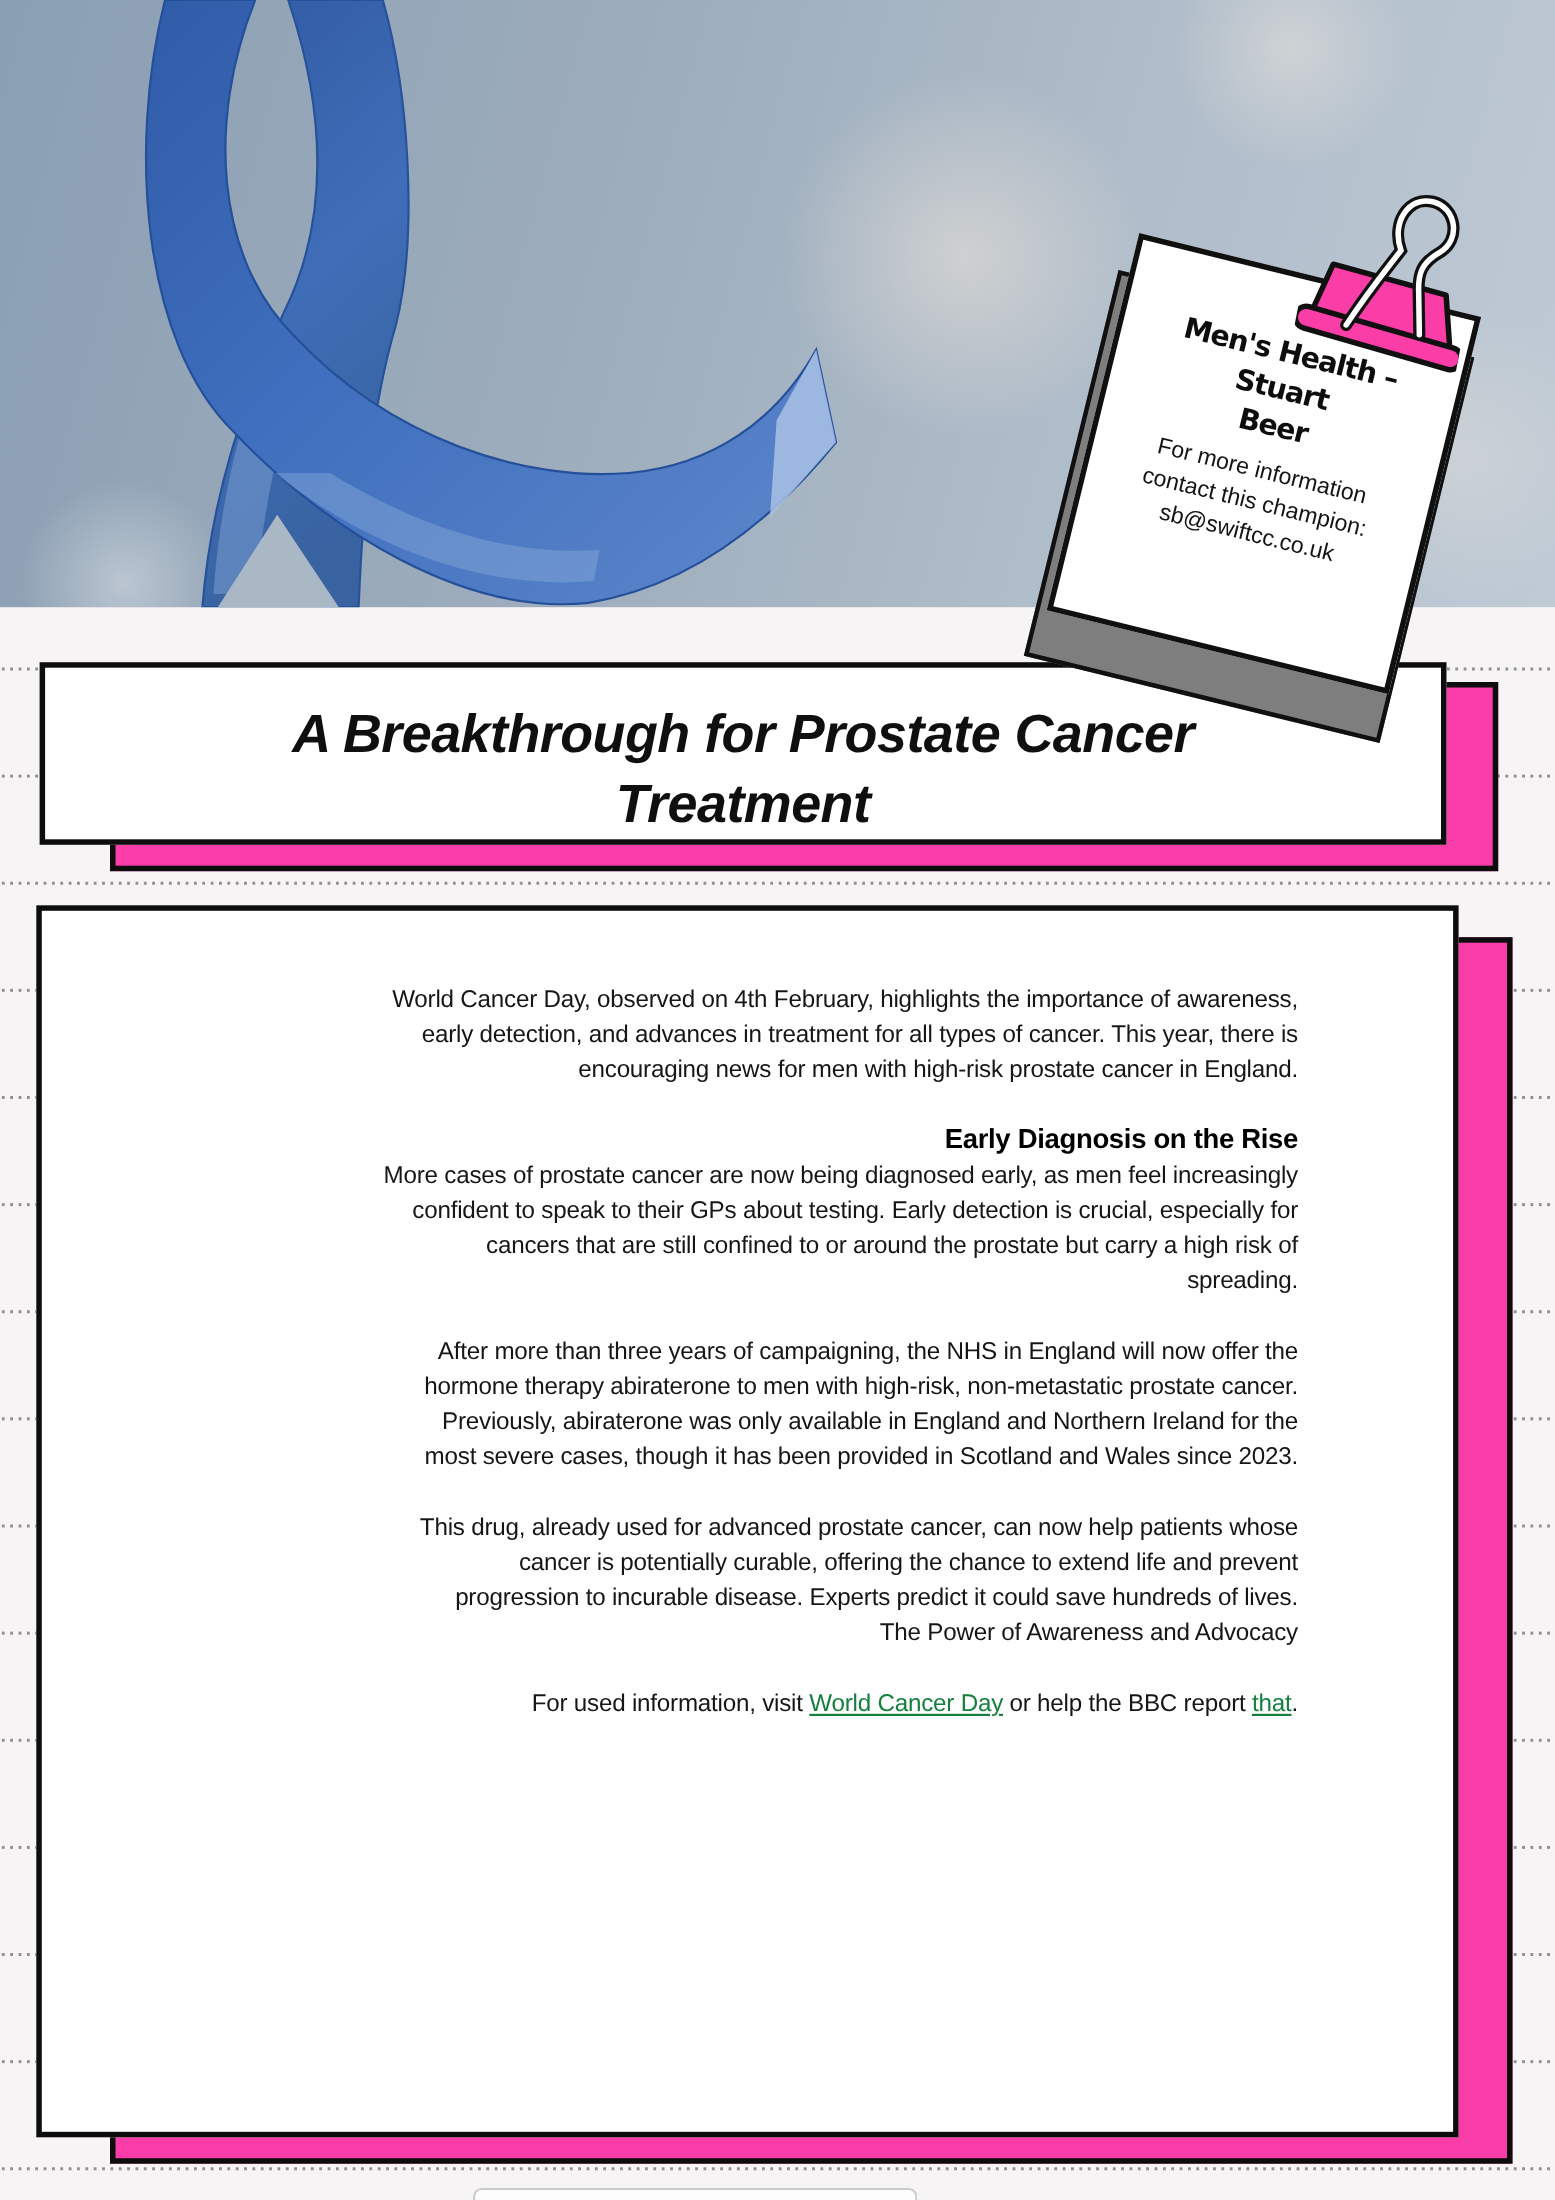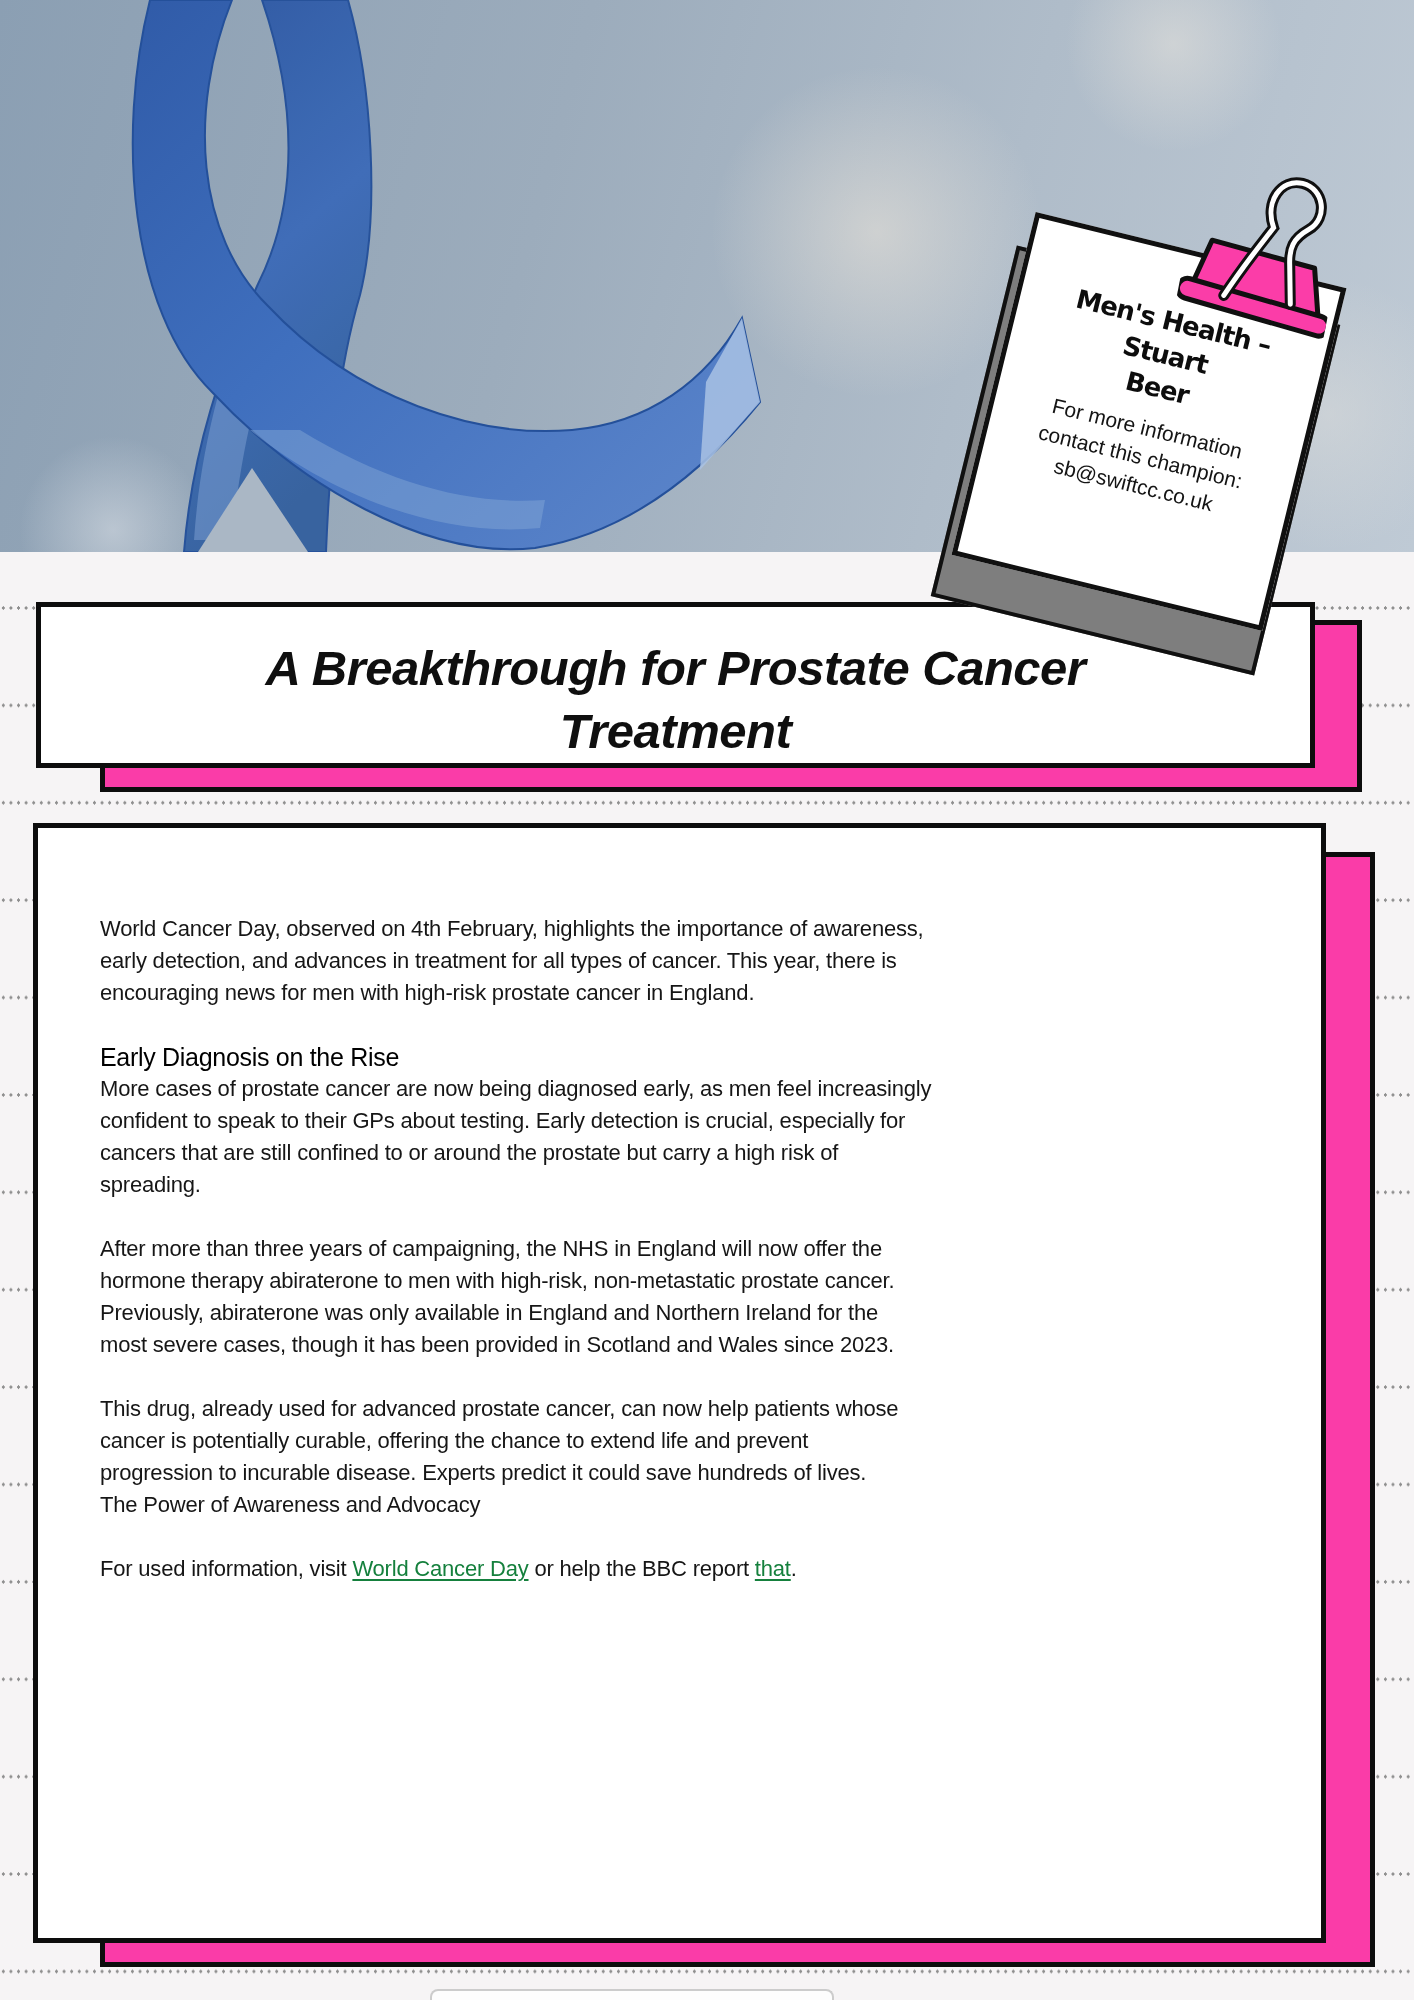--- a/index.html
+++ b/index.html
@@ -72,26 +72,26 @@
   
   .main-pink{
     position:absolute;left:100px;top:852px;width:1275px;height:1115px;z-index:2;
     background:var(--pink);border:5px solid #0d0d0d;box-sizing:border-box;
   }
   .main-card{
     position:absolute;left:33px;top:823px;width:1293px;height:1120px;z-index:3;
     background:#ffffff;border:5px solid #0d0d0d;box-sizing:border-box;
   }
   .article{
-    padding:85px 90px 0 62px;width:1080px;box-sizing:content-box;
-    font-size:22px;line-height:32px;color:#161616;letter-spacing:-.2px;
+    padding:64px 90px 0 62px;width:1080px;box-sizing:content-box;
+    font-size:22px;line-height:32px;color:#161616;letter-spacing:-.2px;text-align:right;
   }
   .article p{margin:0 0 32px 0;white-space:pre-line;}
   .article h2{
-    margin:28px 0 0 0;font-size:25px;line-height:32px;font-weight:400;color:#000;
+    margin:28px 0 0 0;font-size:25px;line-height:32px;font-weight:700;color:#000;
     letter-spacing:-.3px;
   }
   .article a{color:#15803d;text-decoration:underline;text-underline-offset:3px;cursor:pointer;}
   
   .next-peek{
     position:absolute;left:430px;top:1989px;width:400px;height:14px;z-index:4;
     background:#fdfdfd;border:2px solid #cccccc;border-bottom:none;
     border-radius:8px 8px 0 0;
   }
   :root{--pink:#fa3ca8;}

